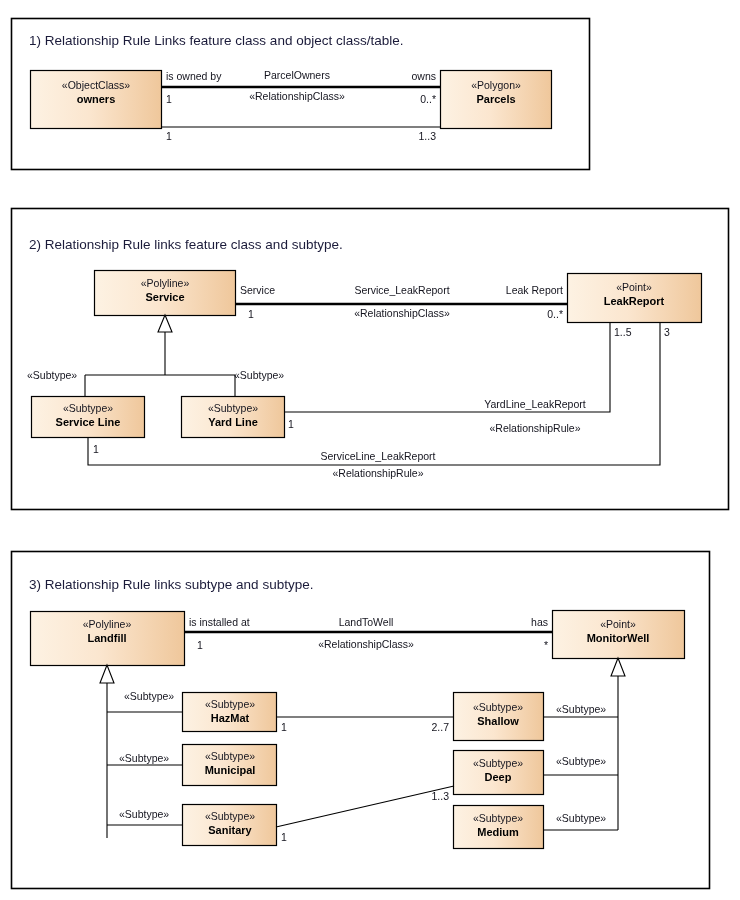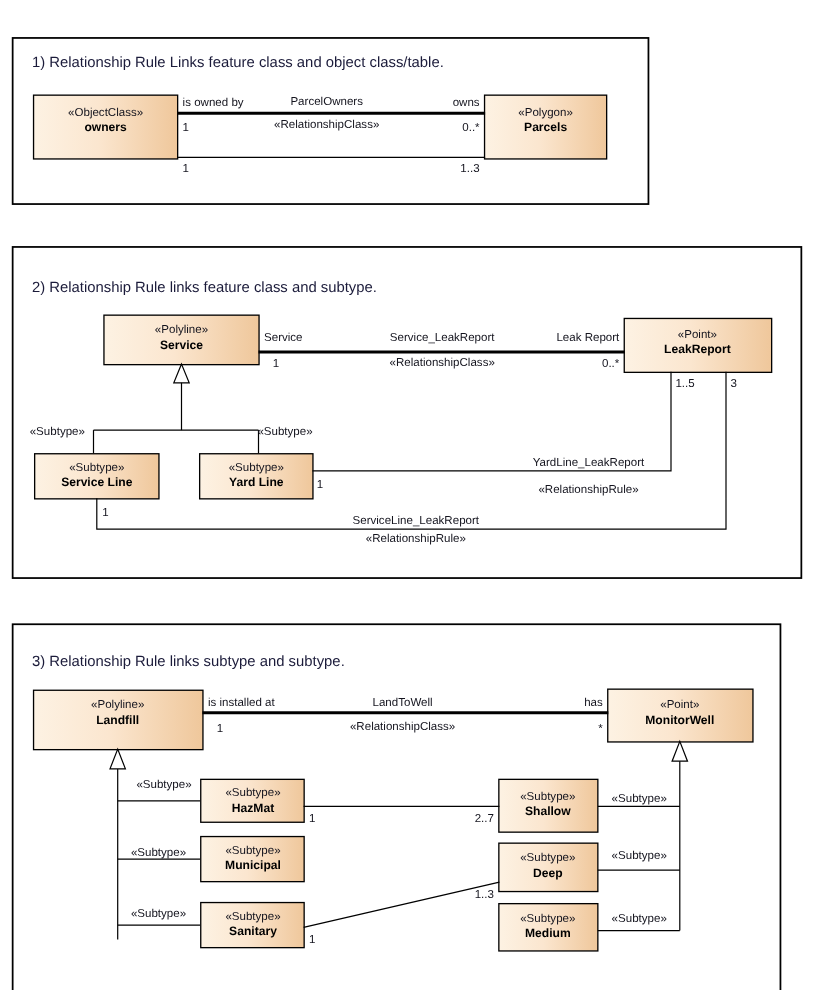--- a/index.html
+++ b/index.html
@@ -13,21 +13,20 @@
     height: 900px;
     font-family: "Liberation Sans", sans-serif;
     position: relative;
     overflow: hidden;
   }
   #diagram-root {
     position: absolute;
     left: 0; top: 0;
     width: 740px;
     height: 780px;
-    margin-top: 16px;
   }
   svg.diagram {
     display: block;
     width: 740px;
     height: 900px;
   }
   .panel-frame {
     fill: #ffffff;
     stroke: #000000;
     stroke-width: 1.6;

